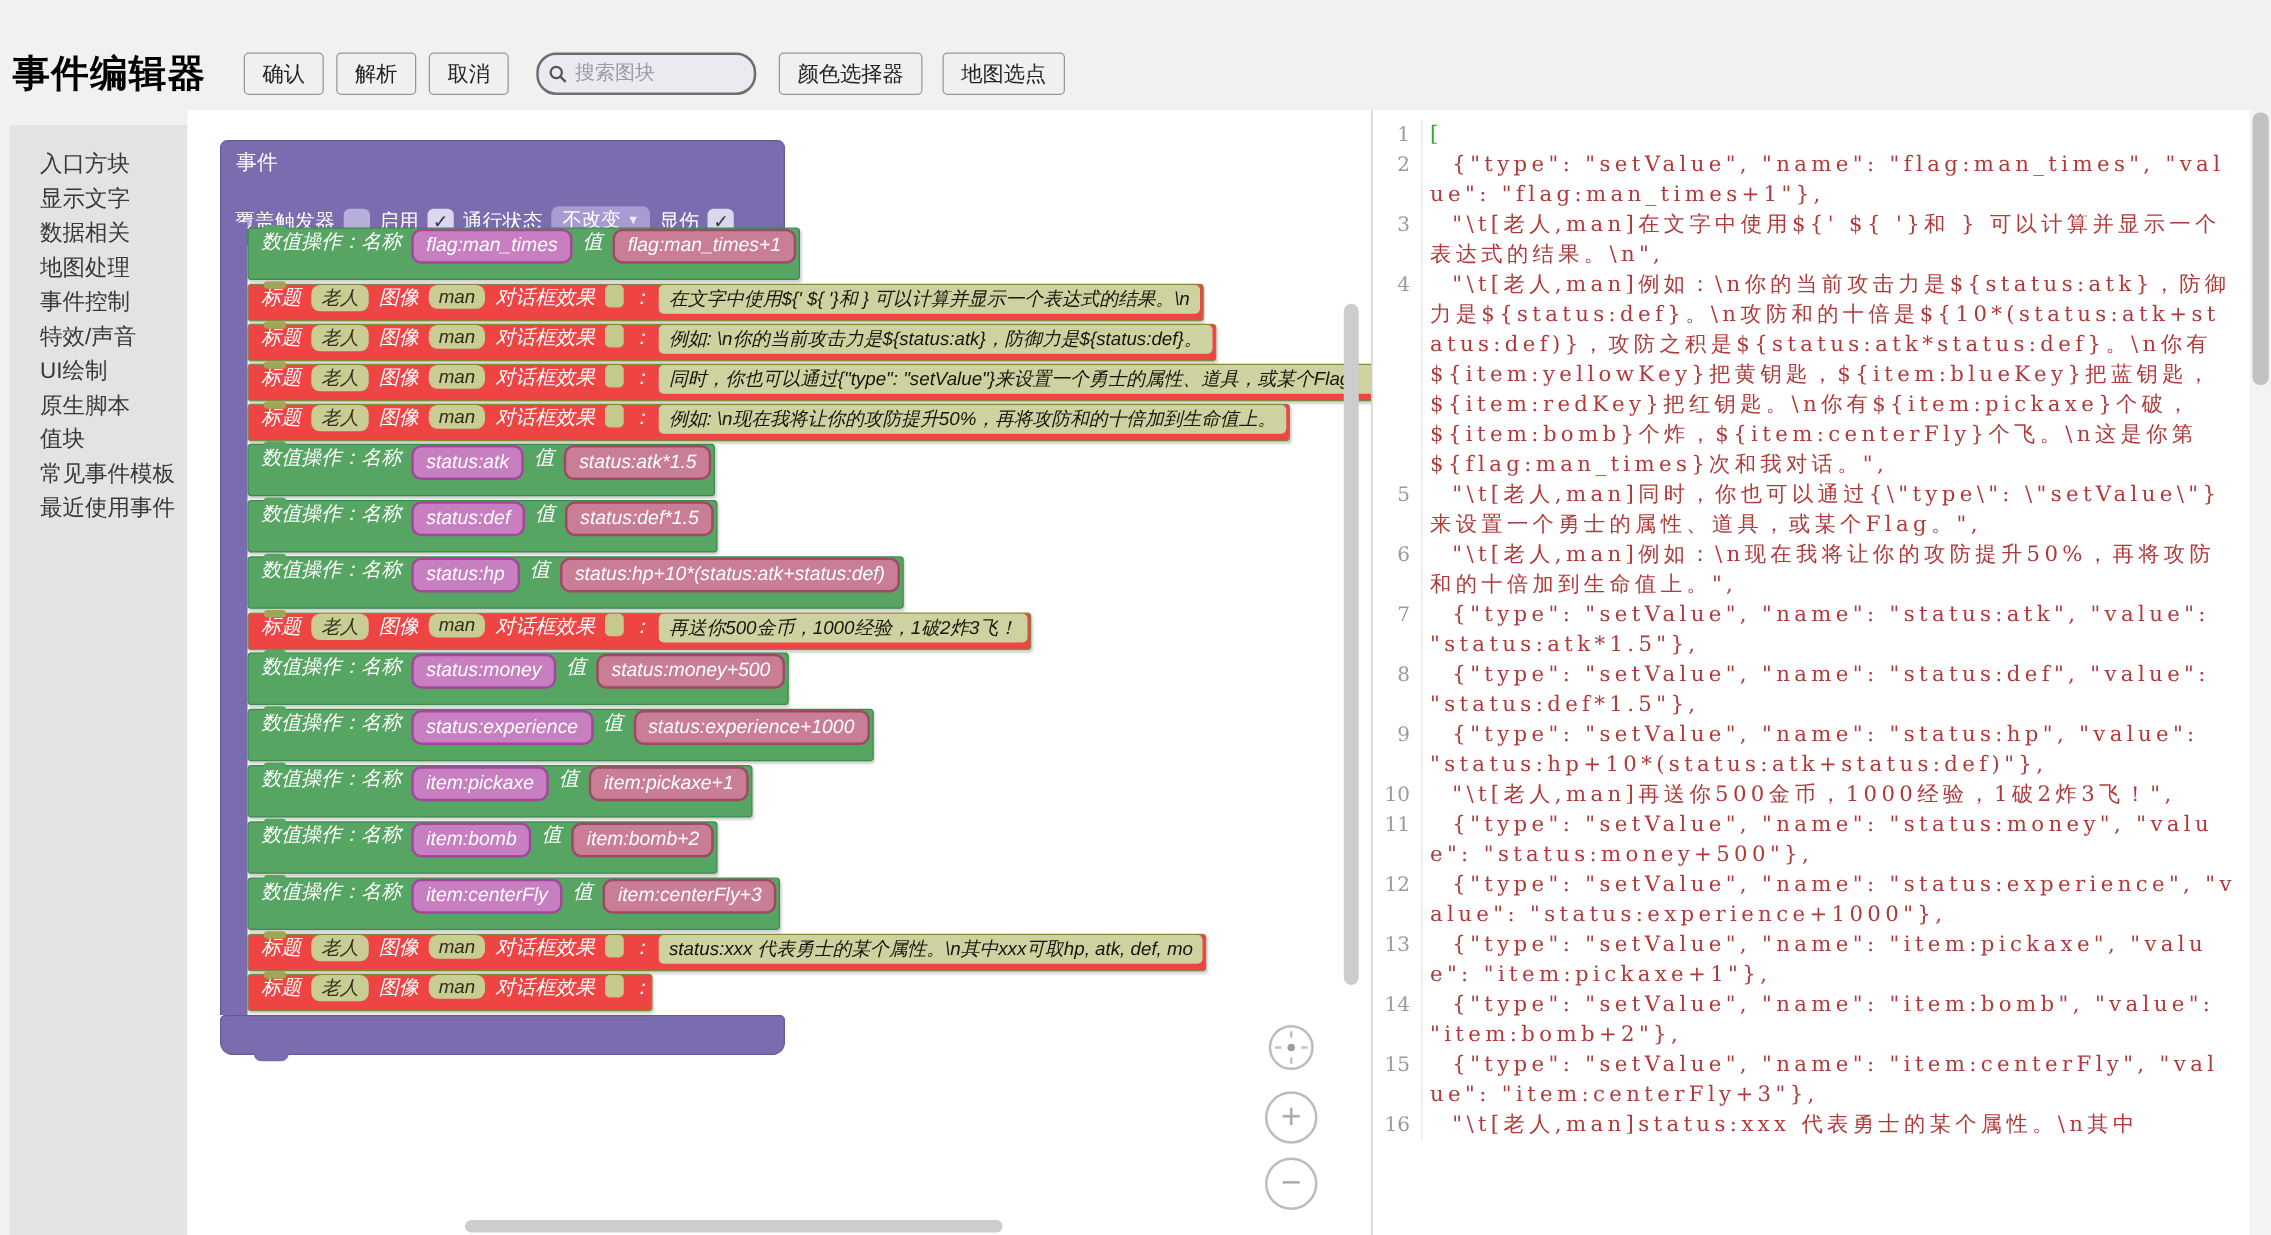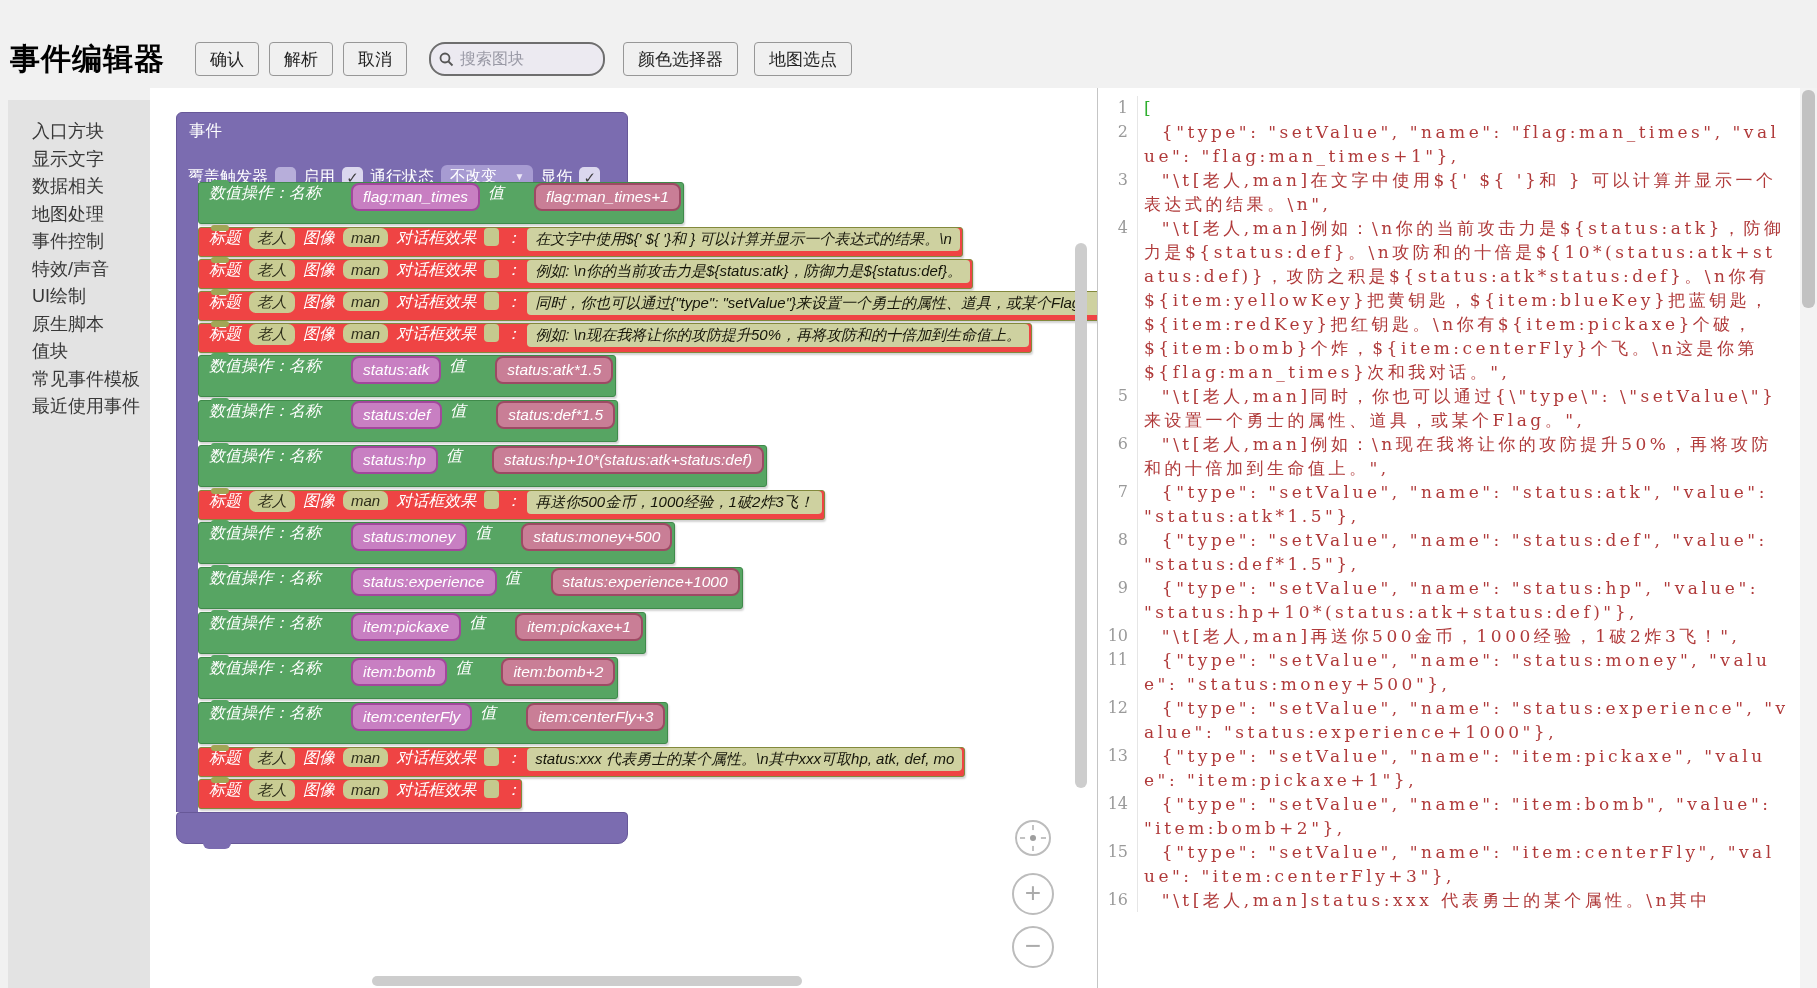--- a/index.html
+++ b/index.html
@@ -30,40 +30,40 @@
   .evheader{position:absolute;left:26px;top:24px;width:452px;height:84px;background:#7b6cb0;
             border:1px solid #675898;box-sizing:border-box;border-radius:6px 6px 0 0;
             display:flex;flex-direction:column;justify-content:space-between;padding:4px 0 6px 0;}
   .evrow1{font-size:16.5px;color:#fff;padding-left:12px;line-height:26px;}
   .evrow2{display:flex;align-items:center;gap:7px;padding-left:11px;}
   .plabel{color:#fff;font-size:16px;white-space:nowrap;}
   .pbox{width:21px;height:21px;border-radius:5px;background:#b7aeda;display:inline-block;
         text-align:center;line-height:21px;font-size:15px;color:#b7aeda;}
   .pbox.on{background:#dbd7ee;color:#3e3e3e;}
   .pdd{background:#a79bd2;border-radius:6px;color:#fff;padding:1px 9px 2px 9px;font-size:15.5px;
-       display:inline-flex;align-items:center;gap:18px;}
+       display:inline-flex;align-items:center;gap:5px;}
   .pdd .arr{font-size:10px;color:#ece8f8;}
 
   .evspine{position:absolute;left:26px;top:90px;width:22px;height:634px;background:#7b6cb0;
            border-left:1px solid #675898;box-sizing:border-box;}
   .evbottom{position:absolute;left:26px;top:724px;width:452px;height:32px;background:#7b6cb0;
             border:1px solid #675898;box-sizing:border-box;border-radius:4px 4px 10px 10px;}
   .evbottom::after{content:"";position:absolute;left:26px;bottom:-6px;width:28px;height:6px;
                    background:#7b6cb0;border-radius:0 0 6px 6px;}
 
   .rows{position:absolute;left:48px;top:94px;}
   .brow{position:relative;display:flex;align-items:flex-start;gap:8px;width:max-content;
         box-sizing:border-box;padding:0 2px 0 10px;box-shadow:1px 2px 2px rgba(0,0,0,0.18);font-style:italic;}
   .brow::before{content:"";position:absolute;top:-3px;left:12px;width:18px;height:6px;border-radius:3px;}
   .brow.sv{height:42px;margin-bottom:3px;background:#57a563;border:1px solid #3f8a4a;border-radius:3px;}
   .brow.sv::before{background:#57a563;}
   .brow.tt{height:30px;margin-bottom:2px;background:#ef4444;border:1px solid #83893c;border-radius:3px;}
   .brow.tt::before{background:#a1a656;}
   .blabel{color:#fff;font-size:16px;white-space:nowrap;}
-  .fld{font-size:15.5px;color:#fff;padding:3px 10px;border-radius:8px;white-space:nowrap;margin-left:22px;}
+  .fld{font-size:15.5px;color:#fff;padding:3px 10px;border-radius:8px;white-space:nowrap;}
   .fname{background:#c87fc2;border:2.5px solid #a2479c;}
   .fval{background:#c97e96;border:2.5px solid #9d4a64;}
   .ofld{background:#c9cc93;color:#2e2e1a;font-size:15px;padding:1px 8px;border-radius:7px;white-space:nowrap;}
   .osq{background:#c5c98e;width:15px;height:18px;border-radius:4px;display:inline-block;}
   .colon{margin:0 -2px;}
   .tfld{background:#ced1a0;color:#16160a;font-size:15px;padding:2px 8px;border-radius:4px;white-space:pre;}
 
   
   .ws-vscroll{position:absolute;left:925px;top:155px;width:12px;height:545px;background:#cdcdcd;border-radius:6px;}
   .ws-hscroll{position:absolute;left:222px;top:888px;width:430px;height:10px;background:#cdcdcd;border-radius:5px;}

